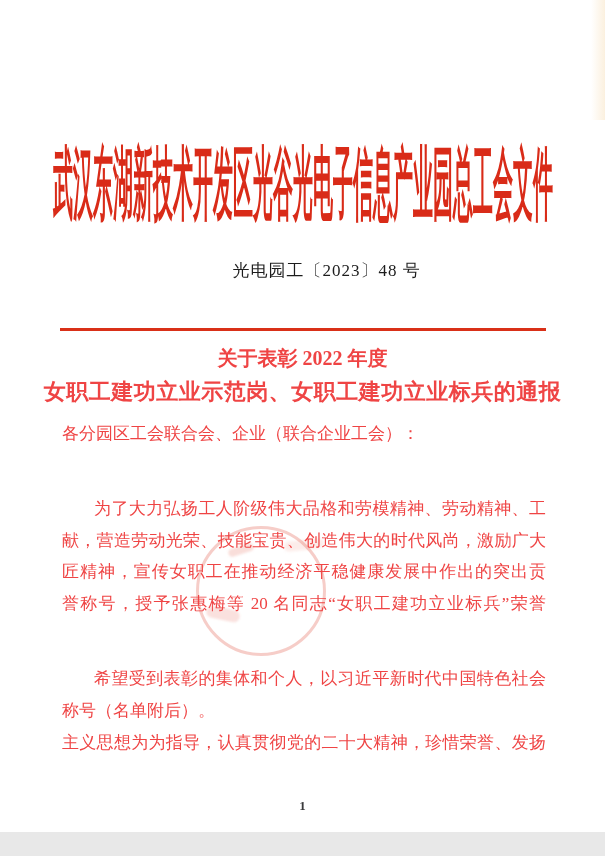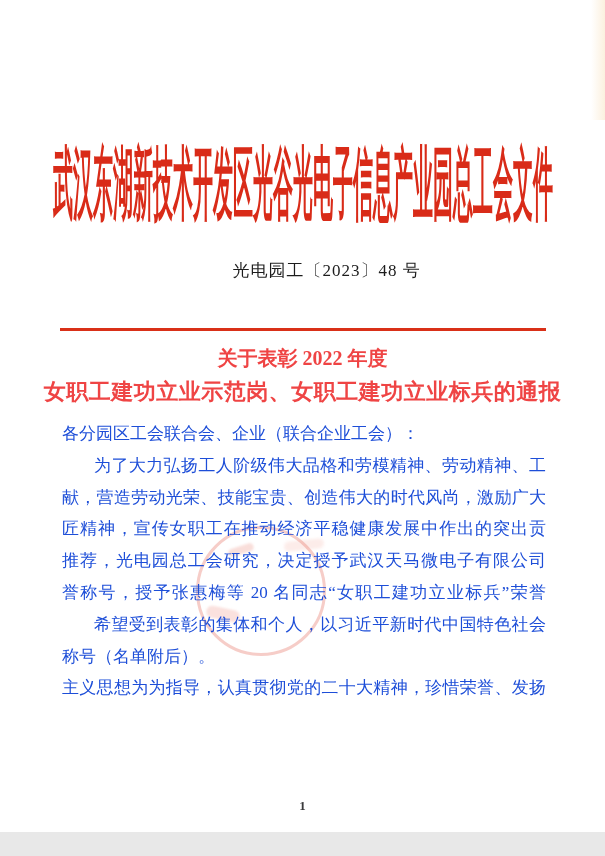--- a/index.html
+++ b/index.html
@@ -46,25 +46,25 @@
 
   .doc-title {
     position:absolute; top:342px; left:0; width:605px;
     text-align:center; font-weight:bold; color:#ef4444;
   }
   .doc-title .t1 { font-size:20px; line-height:33px; }
   .doc-title .t2 { font-size:22px; line-height:33px; letter-spacing:0.5px; }
 
   .body-text {
     position:absolute; top:418px; left:62px; width:484px;
-    font-size:17px; color:#1d4ed8;
+    font-size:17px; color:#ef4444;
   }
   .body-line { height:31.8px; line-height:31.8px; text-align:left; }
   .body-line.fill { text-align:justify; text-align-last:justify; }
-  .body-line.indent { text-indent:32px; }
+  .body-line.indent { text-indent:32px;margin-top:43px; }
 
   
   .seal-bleed {
     position:absolute; left:196px; top:526px; width:124px; height:124px;
     border:3px solid rgba(225,90,72,0.30);
     border-radius:50%;
     filter:blur(0.7px);
     pointer-events:none;
   }
   .seal-mark1 {
@@ -109,21 +109,20 @@
   <div class="seal-bleed"></div>
   <div class="seal-mark1"></div>
   <div class="seal-mark2"></div>
   <div class="seal-mark3"></div>
 
   <div class="body-text">
       <div class="body-line">各分园区工会联合会、企业（联合企业工会）：</div>
       <div class="body-line fill indent">为了大力弘扬工人阶级伟大品格和劳模精神、劳动精神、工</div>
       <div class="body-line fill">献，营造劳动光荣、技能宝贵、创造伟大的时代风尚，激励广大</div>
       <div class="body-line fill">匠精神，宣传女职工在推动经济平稳健康发展中作出的突出贡</div>
-      <div class="body-line fill">推荐，光电园总工会研究，决定授予武汉天马微电子有限公司</div>
       <div class="body-line fill">誉称号，授予张惠梅等 20 名同志“女职工建功立业标兵”荣誉</div>
       <div class="body-line fill indent">希望受到表彰的集体和个人，以习近平新时代中国特色社会</div>
       <div class="body-line">称号（名单附后）。</div>
       <div class="body-line fill">主义思想为为指导，认真贯彻党的二十大精神，珍惜荣誉、发扬</div>
     </div>
 
   <div class="page-number">1</div>
 
 </div>
 

